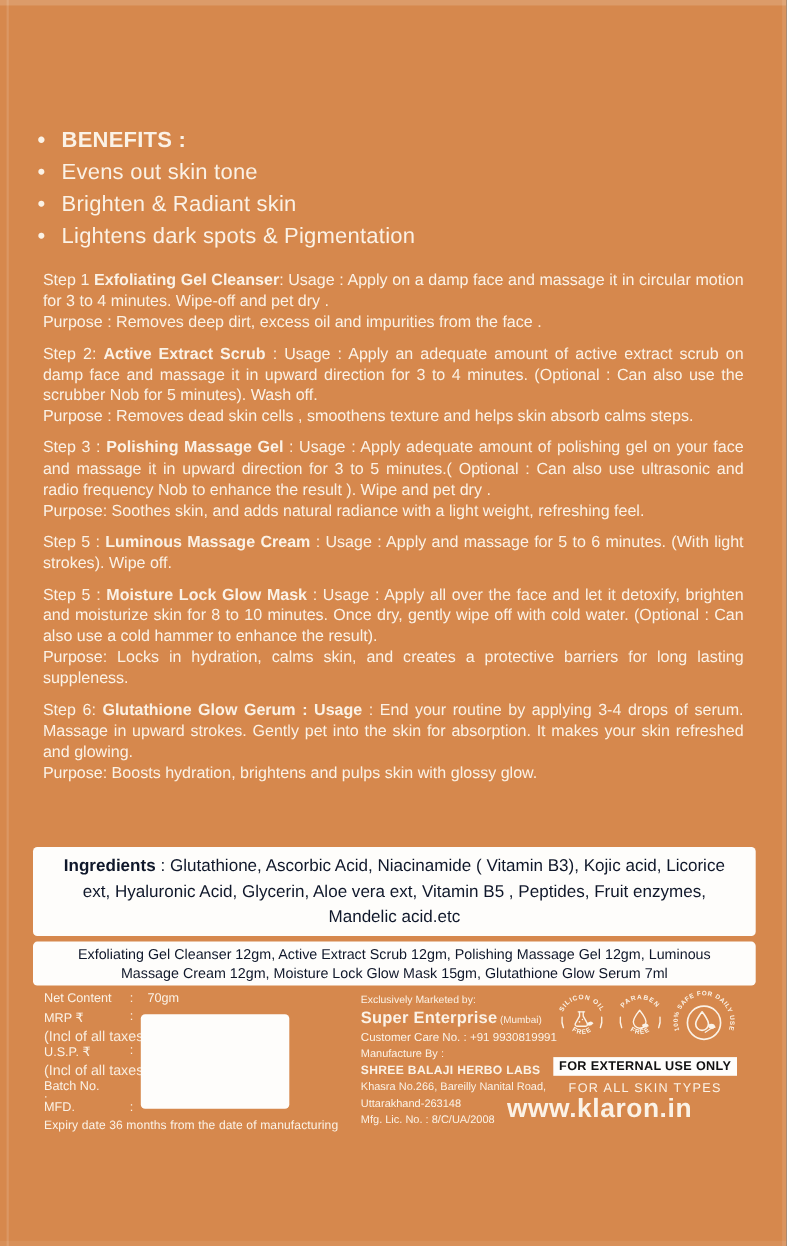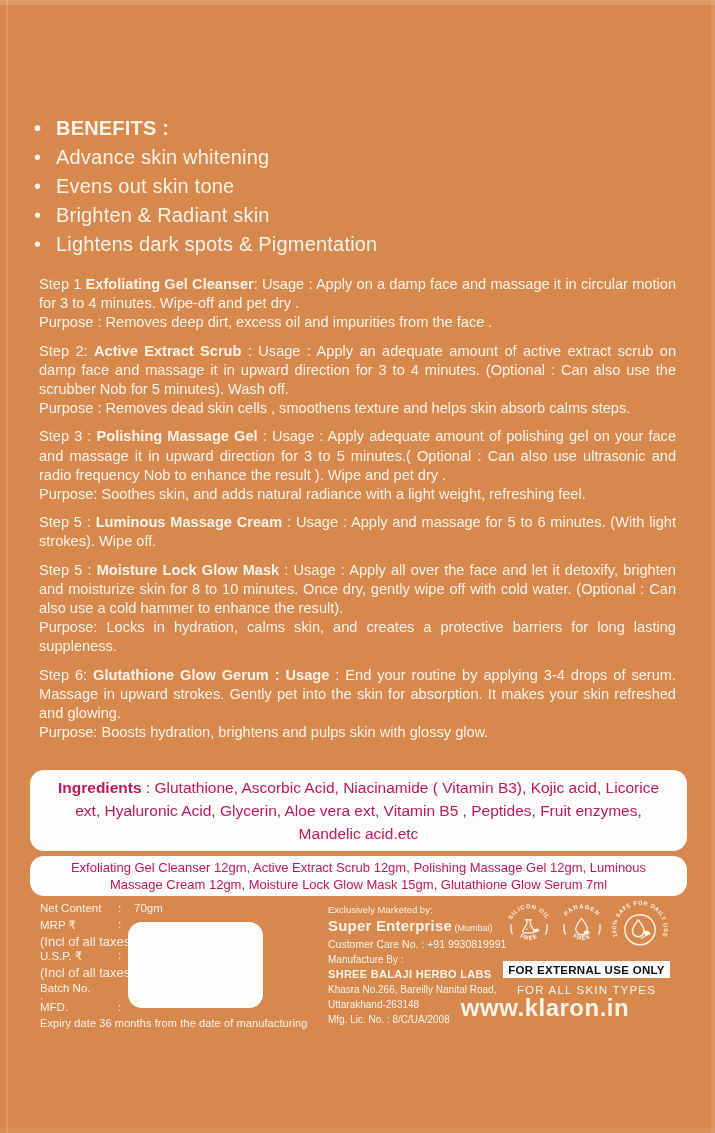--- a/index.html
+++ b/index.html
@@ -22,21 +22,21 @@
   .benefits-list li { position:relative; padding-left:23px; font-size:20px; line-height:29px; letter-spacing:0.2px; }
   .benefits-list li::before { content:"\2022"; position:absolute; left:1px; top:0; }
   .benefits-heading { font-weight:bold; font-size:21px; letter-spacing:0.6px;margin-top:36px; }
 
   
   .steps { padding:16px 39px 0 39px; }
   .step { margin:0 0 9px 0; font-size:14.6px; line-height:19.2px; text-align:justify; }
   .step b { font-weight:bold; }
 
   
-  .white-box { position:absolute; background:#FEFDFB; color:#be185d; border-radius:14px; box-sizing:border-box; }
+  .white-box { position:absolute; background:#FEFDFB; color:#0f172a; border-radius:4px; box-sizing:border-box; }
   .ingredients-box { left:30px; width:657px; top:770px; min-height:78px; padding:6px 24px; text-align:center; font-size:15.5px; line-height:23px; }
   .ingredients-box b { font-weight:bold; }
   .contents-box { left:30px; width:657px; top:856px; min-height:34px; padding:3px 14px; text-align:center; font-size:13px; line-height:17px; }
 
   
   .bottom { position:absolute; left:0; top:897px; width:715px; height:236px; }
 
   .left-col { position:absolute; left:40px; top:5px; font-size:11.5px; }
   .info-row { display:flex; height:16px; align-items:flex-start; }
   .info-row .lbl { width:78px; }
@@ -72,21 +72,20 @@
 <body>
 
 <div class="label">
   <div class="edge-top"></div>
   <div class="edge-left"></div>
   <div class="edge-right"></div>
   <div class="edge-bottom"></div>
 
   <ul class="benefits-list">
     <li class="benefits-heading">BENEFITS :</li>
-    <li>Advance skin whitening</li>
     <li>Evens out skin tone</li>
     <li>Brighten &amp; Radiant  skin</li>
     <li>Lightens dark spots &amp; Pigmentation</li>
   </ul>
 
   <div class="steps">
     <p class="step"><span>Step 1 </span><b>Exfoliating Gel Cleanser</b><span>:  Usage : Apply on a damp face and massage it in circular motion for 3 to 4 minutes. Wipe-off and pet dry .</span><br><span>Purpose : Removes deep dirt, excess oil and impurities from the face .</span></p>
     <p class="step"><span>Step 2:  </span><b>Active Extract Scrub</b><span> : Usage :  Apply an adequate amount of active extract scrub on damp face and massage it in upward direction for 3 to 4 minutes. (Optional : Can also use the scrubber Nob for 5 minutes). Wash off.</span><br><span>Purpose : Removes dead skin cells , smoothens texture and helps skin absorb calms steps.</span></p>
     <p class="step"><span>Step 3 : </span><b>Polishing Massage Gel</b><span> : Usage :  Apply adequate amount of polishing gel on your face and massage it in upward direction for 3 to 5 minutes.( Optional : Can also use ultrasonic and radio frequency Nob to enhance the result ). Wipe and pet dry .</span><br><span>Purpose: Soothes skin, and adds natural radiance with a light weight, refreshing feel.</span></p>
     <p class="step"><span>Step 5 : </span><b>Luminous Massage Cream</b><span> : Usage : Apply and massage for 5 to 6 minutes. (With light strokes). Wipe off.</span><br></p>

